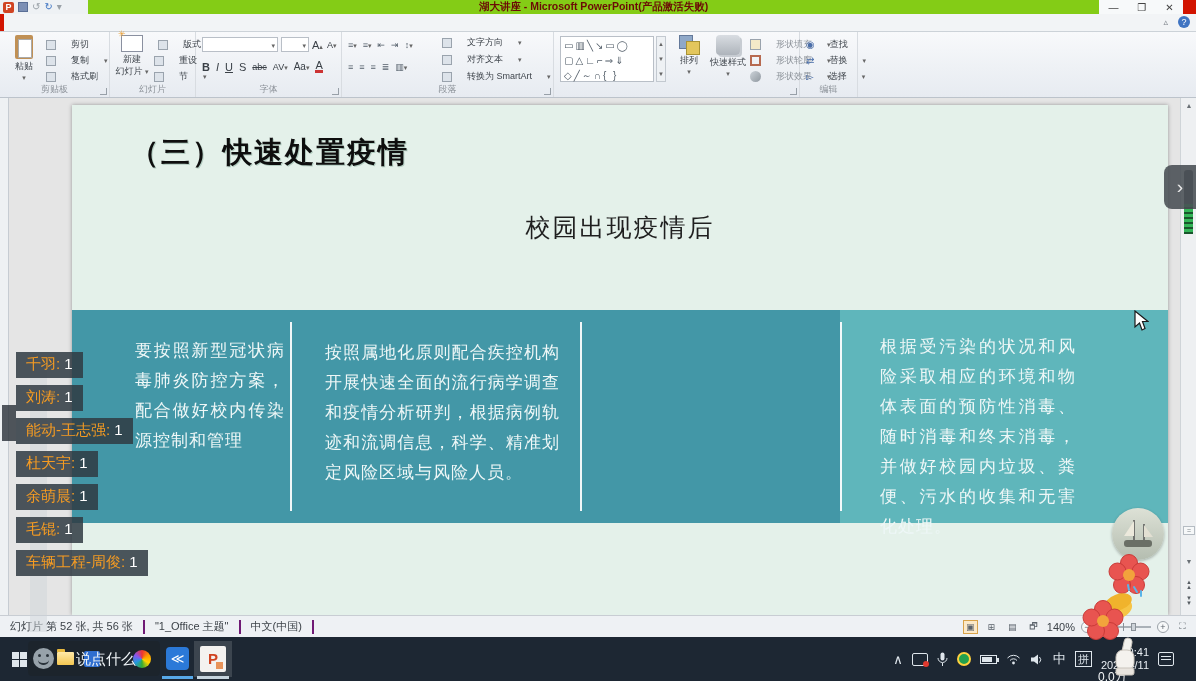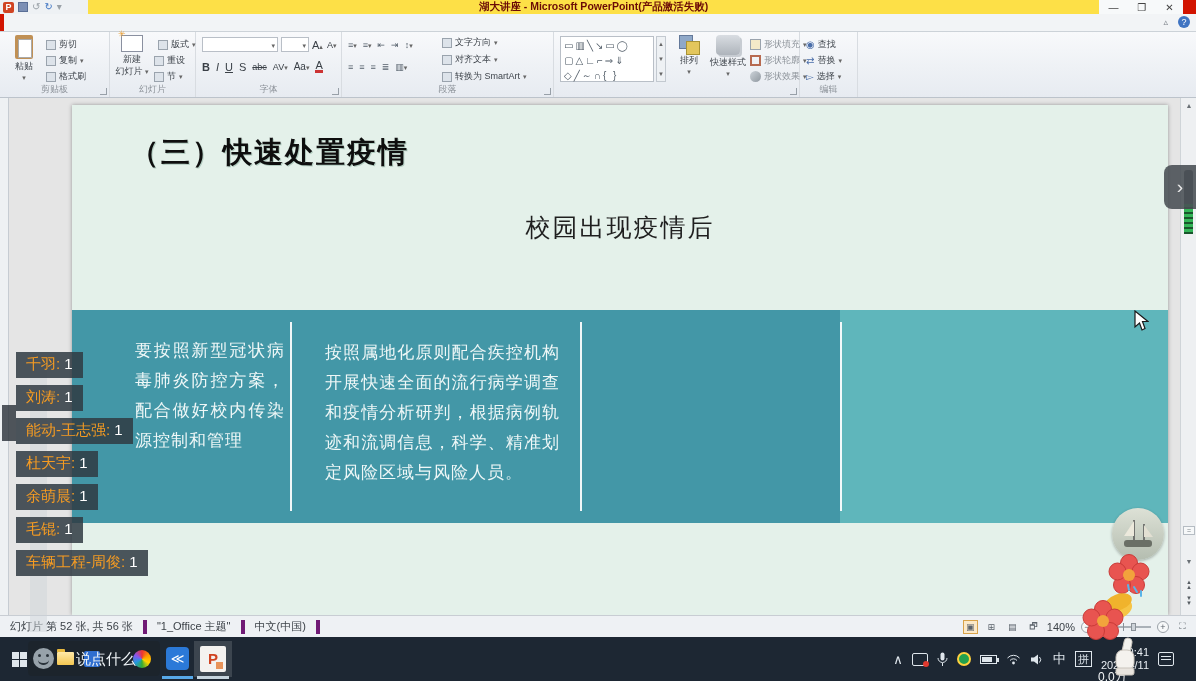--- a/index.html
+++ b/index.html
@@ -5,41 +5,41 @@
   * { margin:0; padding:0; box-sizing:border-box; }
   html,body { width:1196px; height:681px; overflow:hidden; font-family:"Liberation Sans","DejaVu Sans",sans-serif; background:#8b929b; position:relative; }
 
   
   #titlebar { position:absolute; left:0; top:0; width:1196px; height:14px; display:flex; }
   .qat { width:88px; background:#eef1f4; display:flex; align-items:center; gap:4px; padding-left:3px; }
   .qat-p { width:11px; height:11px; background:#d04423; color:#fff; font-size:9px; font-weight:bold; text-align:center; line-height:11px; border-radius:2px; }
   .qat-save { width:10px; height:10px; background:#7d90b5; border:1px solid #5a6f96; }
   .qat-g { font-size:10px; color:#9aa1a8; line-height:10px; }
   .qat-g.blue { color:#3f74c2; }
-  .tred { flex:1; background:#fde047; color:#6b0b06; font-size:10.5px; display:flex; align-items:center; justify-content:center; font-weight:bold; }
+  .tred { flex:1; background:#84cc16; color:#6b0b06; font-size:10.5px; display:flex; align-items:center; justify-content:center; font-weight:bold; }
   .wctrl { width:84px; background:#f7f9fa; display:flex; align-items:center; justify-content:space-around; color:#444; font-size:10px; }
   .redblock { width:13px; background:#d21400; }
 
   
   #tabrow { position:absolute; left:0; top:14px; width:1196px; height:18px; background:#f2f4f6; border-bottom:1px solid #ccd2d8; display:flex; align-items:stretch; }
   .tabred { width:4px; background:#d21400; }
   .rtab { padding:0 13px; font-size:12px; color:#333; display:flex; align-items:center; }
   .rtab.file { background:linear-gradient(#d55a3c,#c13a1f); color:#fff; padding:0 15px; }
   .rtab.active { background:#fbfcfd; border:1px solid #c8ced4; border-bottom:1px solid #fbfcfd; color:#2b2b2b; }
   .tabrow-right { position:absolute; right:6px; top:2px; display:flex; gap:10px; align-items:center; }
   .rib-collapse { font-size:9px; color:#7a8088; }
   .help-q { width:12px; height:12px; border-radius:50%; background:#3f74c2; color:#fff; font-size:9px; text-align:center; line-height:12px; }
 
   
   #ribbon { position:absolute; left:0; top:32px; width:1196px; height:66px; background:linear-gradient(#f8f9fb,#eef1f5 55%,#e7ebf1); border-bottom:1px solid #bcc3cb; }
   .grp { position:absolute; top:0; height:65px; border-right:1px solid #d8dce1; }
   .grp-label { position:absolute; bottom:1px; left:0; right:0; text-align:center; font-size:9px; color:#8d939a; }
   .dl { position:absolute; right:2px; bottom:2px; width:7px; height:7px; border-right:1px solid #98a0a8; border-bottom:1px solid #98a0a8; }
   .bigbtn { position:absolute; top:3px; display:flex; flex-direction:column; align-items:center; gap:2px; font-size:9px; color:#3f454c; text-align:center; line-height:10px; }
-  .mrow { position:absolute; height:15px; font-size:9px; color:#3f454c; display:flex; align-items:center; gap:3px; white-space:nowrap; }
+  .mrow { position:absolute; height:15px; font-size:9px; color:#3f454c; display:flex; align-items:center; gap:15px; white-space:nowrap; }
   .mini-ic { width:10px; height:10px; background:#dde3ea; border:1px solid #9aa3ad; display:inline-block; }
   .arr { font-size:7px; color:#666; }
   .ic-clipboard { width:18px; height:24px; background:#c09055; border-radius:2px; position:relative; }
   .ic-clipboard:after { content:""; position:absolute; left:3px; top:4px; width:12px; height:17px; background:#fff; border:1px solid #aaa; }
   .ic-newslide { width:22px; height:17px; background:#fff; border:1px solid #8a90a0; position:relative; }
   .ic-newslide:before { content:"✳"; position:absolute; left:-4px; top:-7px; color:#e9a13b; font-size:9px; }
   .combo { position:absolute; height:15px; border:1px solid #b9bfc7; background:#fff; }
   .combo .arr { position:absolute; right:2px; top:4px; }
   .fbtn { font-size:11px; color:#3a4047; }
   .shapesbox { position:absolute; left:6px; top:4px; width:94px; height:46px; background:#fff; border:1px solid #b9bfc7; font-size:10px; color:#55606b; line-height:15px; padding:1px 3px; letter-spacing:2px; }
@@ -77,21 +77,21 @@
   .vs-up { position:absolute; top:4px; left:0; width:16px; text-align:center; font-size:7px; color:#6a7076; }
   .vs-thumb { position:absolute; left:3px; top:72px; width:9px; height:64px; background:#5e6368; border-radius:3px 3px 0 0; }
   .vs-thumb:after { content:""; position:absolute; left:0; bottom:0; width:9px; height:30px; background:repeating-linear-gradient(180deg,#34b558 0 3px,#19562c 3px 5px); }
   .vs-split { position:absolute; left:2px; top:428px; width:12px; height:9px; border:1px solid #b5bcc3; background:#f6f8f9; color:#7a8188; font-size:7px; line-height:7px; text-align:center; }
   .vs-down { position:absolute; left:0; top:460px; width:16px; text-align:center; font-size:7px; color:#6a7076; }
   .vs-dbl { position:absolute; left:0; width:16px; text-align:center; font-size:6px; line-height:5px; color:#565c62; }
   .side-tab { position:absolute; left:1164px; top:165px; width:32px; height:44px; background:rgba(72,77,83,.88); border-radius:8px 0 0 8px; color:#eaeaea; font-size:19px; display:flex; align-items:center; justify-content:center; z-index:40; }
 
   
   #statusbar { position:absolute; left:0; top:615px; width:1196px; height:22px; background:#eef1f4; border-top:1px solid #c8cdd3; display:flex; align-items:center; font-size:11px; color:#3c4248; z-index:30; }
-  .sseg { padding:0 10px; border-right:4px solid #701a75; height:14px; display:flex; align-items:center; white-space:nowrap; }
+  .sseg { padding:0 10px; border-right:2px solid #701a75; height:14px; display:flex; align-items:center; white-space:nowrap; }
   .sb-right { margin-left:auto; display:flex; align-items:center; gap:6px; padding-right:6px; }
   .vbtn { width:15px; height:14px; font-size:9px; color:#5b636b; display:flex; align-items:center; justify-content:center; }
   .vbtn.on { border:1px solid #d8a34a; background:#fbe9c8; }
   .zoom-track { width:52px; height:2px; background:#aab1b8; position:relative; }
   .zoom-mid { position:absolute; left:24px; top:-3px; width:1px; height:8px; background:#8a9198; }
   .zoom-thumb { position:absolute; left:32px; top:-3px; width:5px; height:8px; background:#cdd3d9; border:1px solid #8a9198; }
   .zround { width:12px; height:12px; border-radius:50%; border:1px solid #9aa1a8; color:#5b636b; font-size:9px; line-height:10px; text-align:center; background:#f6f8f9; }
 
   
   #taskbar { position:absolute; left:0; top:637px; width:1196px; height:44px; background:#1d2733; z-index:20; }
@@ -327,20 +327,21 @@
   <div id="slide">
     <div class="slide-heading">（三）快速处置疫情</div>
     <div class="slide-subtitle">校园出现疫情后</div>
     <div class="band">
       <div class="band-light"></div>
       <div class="bsep" style="left:218px"></div>
       <div class="bsep" style="left:508px"></div>
       <div class="bsep" style="left:768px"></div>
       <div class="bcol" style="left:253px;width:235px;top:28px">按照属地化原则配合疾控机构开展快速全面的流行病学调查和疫情分析研判，根据病例轨迹和流调信息，科学、精准划定风险区域与风险人员。</div>
       <div class="bcol" style="left:63px;width:150px;top:26px">要按照新型冠状病毒肺炎防控方案，配合做好校内传染源控制和管理</div>
+      <div class="bcol" style="left:808px;width:196px;top:22px">根据受污染的状况和风险采取相应的环境和物体表面的预防性消毒、随时消毒和终末消毒，并做好校园内垃圾、粪便、污水的收集和无害化处理。</div>
     </div>
   </div>
 
   <div class="vscroll">
     <div class="vs-up">▲</div>
     <div class="vs-thumb"></div>
     <div class="vs-split">=</div>
     <div class="vs-down">▼</div>
     <div class="vs-dbl" style="top:482px">▲<br>▲</div>
     <div class="vs-dbl" style="top:498px">▼<br>▼</div>

